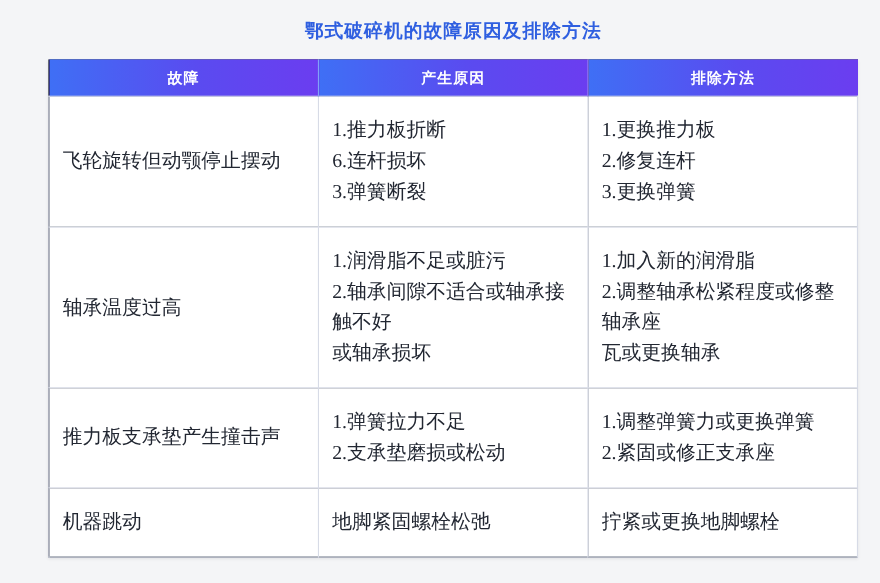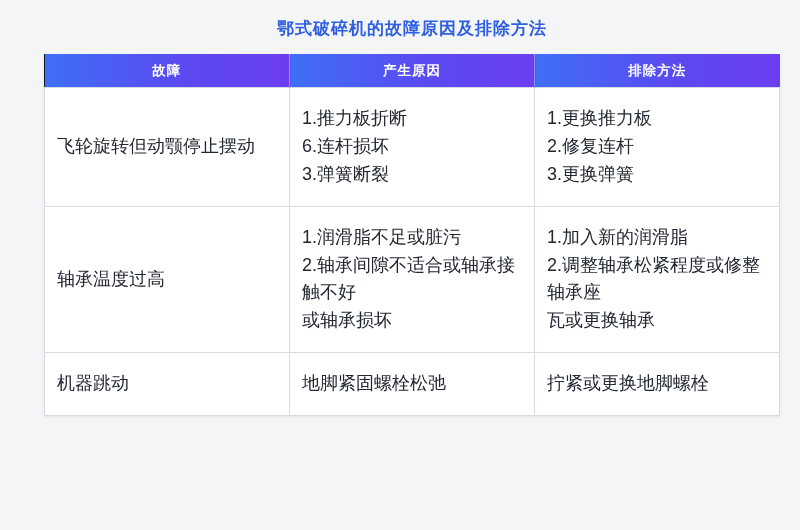--- a/index.html
+++ b/index.html
@@ -29,20 +29,21 @@
     letter-spacing: 1px;
     padding-top: 17px;
     padding-bottom: 14px;
   }
   table.fault-table {
     width: 736px;
     border-collapse: collapse;
     table-layout: fixed;
     background: #0f172a;
     box-shadow: 0 1px 3px rgba(0,0,0,0.08);
+    font-family: Liberation Serif, serif;
   }
   table.fault-table thead th {
     background: linear-gradient(90deg, #3f6ff5 0%, #5a4bf0 55%, #6b3df0 100%);
     color: #ffffff;
     font-size: 13.5px;
     font-weight: bold;
     letter-spacing: 1px;
     height: 33px;
     padding: 0;
     text-align: center;
@@ -140,20 +141,39 @@
             <span class="cell-lines">
               <span class="ln">1.加入新的润滑脂</span>
               <span class="ln">2.调整轴承松紧程度或修整轴承座</span>
               <span class="ln">瓦或更换轴承</span>
             </span>
           </td>
         </tr>
         <tr>
           <td class="col-fault center-text">
             <span class="cell-lines">
+              <span class="ln">推力板支承垫产生撞击声</span>
+            </span>
+          </td>
+          <td class="col-cause">
+            <span class="cell-lines">
+              <span class="ln">1.弹簧拉力不足</span>
+              <span class="ln">2.支承垫磨损或松动</span>
+            </span>
+          </td>
+          <td class="col-remedy">
+            <span class="cell-lines">
+              <span class="ln">1.调整弹簧力或更换弹簧</span>
+              <span class="ln">2.紧固或修正支承座</span>
+            </span>
+          </td>
+        </tr>
+        <tr>
+          <td class="col-fault center-text">
+            <span class="cell-lines">
               <span class="ln">机器跳动</span>
             </span>
           </td>
           <td class="col-cause center-text">
             <span class="cell-lines">
               <span class="ln">地脚紧固螺栓松弛</span>
             </span>
           </td>
           <td class="col-remedy center-text">
             <span class="cell-lines">

